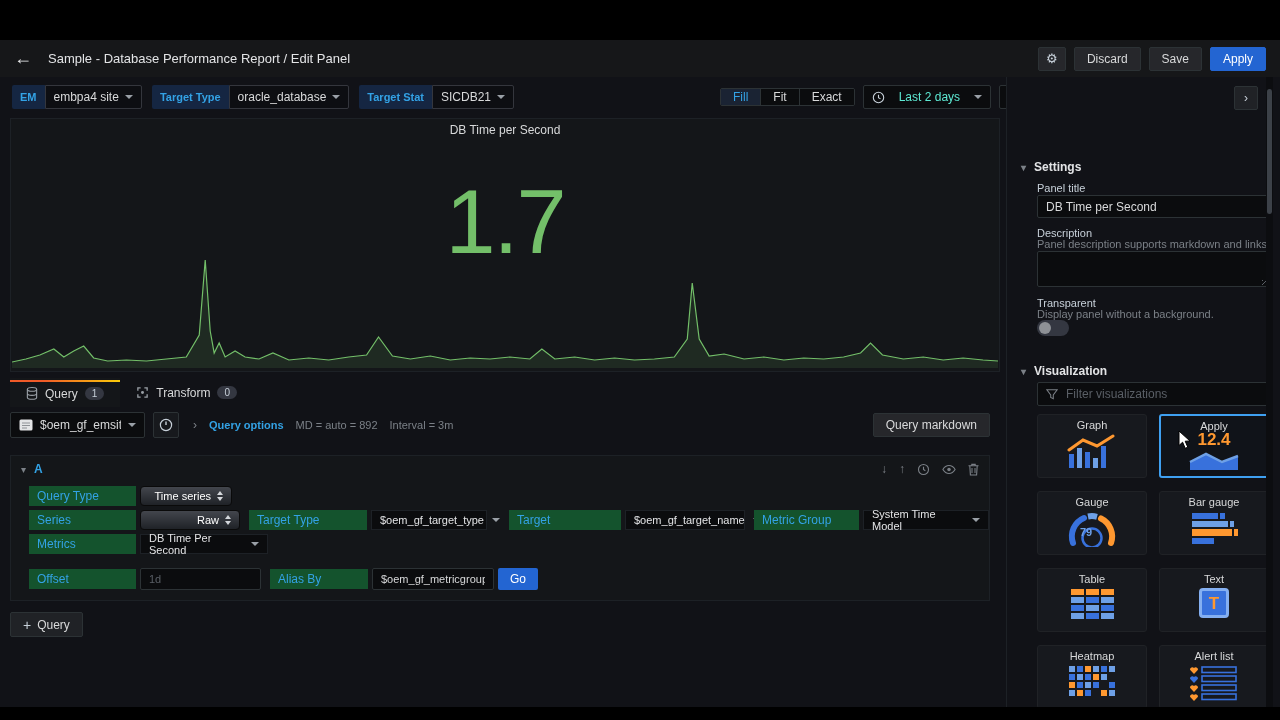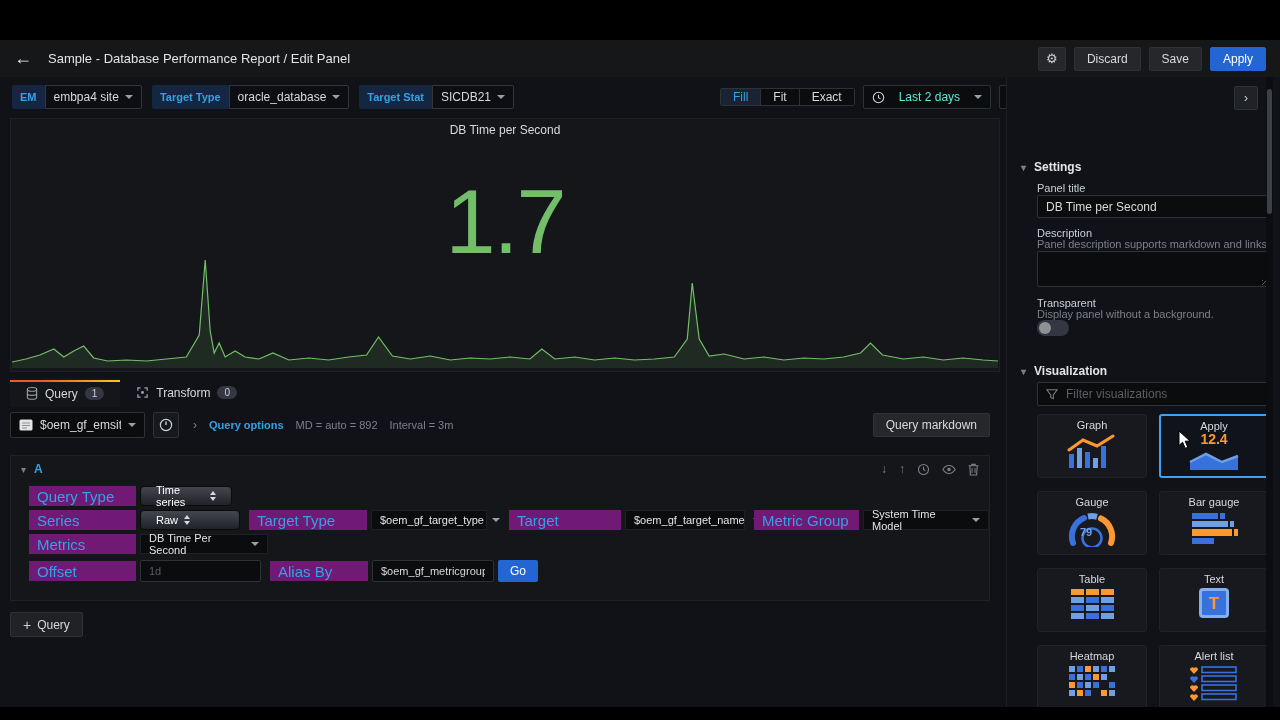--- a/index.html
+++ b/index.html
@@ -53,23 +53,23 @@
   .qmeta{color:#7b8087;font-size:11px}
   .qinspector{margin-left:auto}
 
   
   .qcard{position:absolute;top:415px;left:10px;width:980px;height:146px;background:#141619;border:1px solid #1d2126}
   .qhead{height:26px;display:flex;align-items:center;padding:0 10px;gap:8px}
   .ref-id{color:#33a2e5;font-size:12px;font-weight:700}
   .qhead-icons{margin-left:auto;display:flex;align-items:center;gap:12px;color:#7b8087}
   .qhead-icons span{cursor:pointer;display:flex}
   .qrow{display:flex;align-items:center;gap:4px;padding-left:18px;margin-top:4px}
-  .flabel{background:#701a75;color:#33a2e5;font-size:15px;font-weight:500;height:20px;display:flex;align-items:center;padding:0 8px}
+  .flabel{background:#14532d;color:#33a2e5;font-size:12px;font-weight:500;height:20px;display:flex;align-items:center;padding:0 8px}
   .w107{width:107px}.w118{width:118px}.w112{width:112px}.w105{width:105px}.w98{width:98px}
-  .nselect{height:20px;background:linear-gradient(180deg,#43464d,#1f2227);border:1px solid #0a0a0a;border-radius:4px;color:#fff;font-size:11px;display:flex;align-items:center;justify-content:flex-start;padding:0 15px;cursor:pointer}
+  .nselect{height:20px;background:linear-gradient(180deg,#43464d,#1f2227);border:1px solid #0a0a0a;border-radius:4px;color:#fff;font-size:11px;display:flex;align-items:center;justify-content:flex-end;padding:0 8px;cursor:pointer}
   .spin{display:flex;flex-direction:column;gap:2px;margin-left:6px}
   .spin i{display:block;border-left:3px solid transparent;border-right:3px solid transparent}
   .spin .up{border-bottom:4px solid #d4d7db}
   .spin .dn{border-top:4px solid #d4d7db}
   .dselect{height:20px;background:#0b0c0e;border:1px solid #1d2126;color:#e3e4e6;font-size:11px;display:flex;align-items:center;justify-content:space-between;padding:0 8px;gap:8px;cursor:pointer}
   .tinput{height:22px;background:#0b0c0e;border:1px solid #2c3235;border-radius:2px;color:#d8d9da;font-size:11px;padding:0 8px;font-family:"Liberation Sans",sans-serif}
   .tinput::placeholder{color:#5a5f66}
   .go-btn{height:22px;width:40px;background:#2365d2;color:#fff;border:none;border-radius:2px;font-size:12px;font-weight:500;cursor:pointer}
   .add-query{position:absolute;top:572px;left:10px;height:25px;padding:0 12px;background:#202226;border:1px solid #2c3235;border-radius:2px;color:#d8d9da;font-size:12px;display:flex;align-items:center;gap:6px;cursor:pointer}
   .plus{color:#c7d0d9;font-size:14px}
@@ -95,21 +95,21 @@
   .s-viz-hdr{position:absolute;top:287px;left:14px}
   .filter-box{position:absolute;top:305px;left:30px;width:232px;height:24px;background:#0b0c0e;border:1px solid #2c3235;border-radius:2px;display:flex;align-items:center;gap:6px;padding:4px 8px}
   .filter-box input{flex:1;background:transparent;border:none;outline:none;color:#d8d9da;font-size:12px;font-family:"Liberation Sans",sans-serif}
   .filter-box input::placeholder{color:#5a5f66}
 
   .viz-grid{position:absolute;top:337px;left:30px;width:236px}
   .viz-card{position:absolute;width:110px;height:64px;background:#17191e;border:1px solid #202226;border-radius:3px;text-align:center;padding-top:4px;cursor:pointer}
   .viz-card .vname{font-size:11px;font-weight:500;color:#d8d9da}
   .viz-card.selected{border:2px solid #3fa0f1;background:#101319}
   .vicon{margin-top:3px;display:flex;justify-content:center;align-items:center}
-  .stat-prev{color:#ff9830;font-weight:700;font-size:14px;line-height:15px}
+  .stat-prev{color:#ff9830;font-weight:700;font-size:17px;line-height:15px}
   .gauge-num{position:absolute;top:34px;left:0;right:12px;font-size:11px;font-weight:700;color:#6ea0e6}
   .text-T{width:30px;height:30px;border:3px solid #84aff1;border-radius:4px;background:#3871dc;color:#ff9830;font-weight:700;font-size:17px;line-height:26px;margin:0 auto}
 
   .scrollbar{position:absolute;top:37px;right:0;width:7px;height:630px;background:#0c0d10}
   .scroll-thumb{position:absolute;top:12px;left:1px;width:5px;height:125px;border-radius:3px;background:#3c4148}
 
   .cursor{position:absolute;top:390px;left:1178px;z-index:50;pointer-events:none}
   svg{display:block}
 </style>
 </head>
@@ -307,21 +307,21 @@
     </div>
 
     <div class="qrow">
       <span class="flabel w107">Metrics</span>
       <span class="dselect" style="width:128px">
           <span>DB Time Per Second</span>
           <i class="caret"></i>
         </span>
     </div>
 
-    <div class="qrow" style="margin-top:6px">
+    <div class="qrow" style="margin-top:14px">
       <span class="flabel w107">Offset</span>
       <input class="tinput" style="width: 121px;" placeholder="1d">
       <span class="flabel w98" style="margin-left:5px">Alias By</span>
       <input class="tinput" style="width: 122px;" value="$oem_gf_metricgroup_$oe...">
       <button class="go-btn">Go</button>
     </div>
   </div>
 
   <div class="add-query">
     <span class="plus">+</span>

